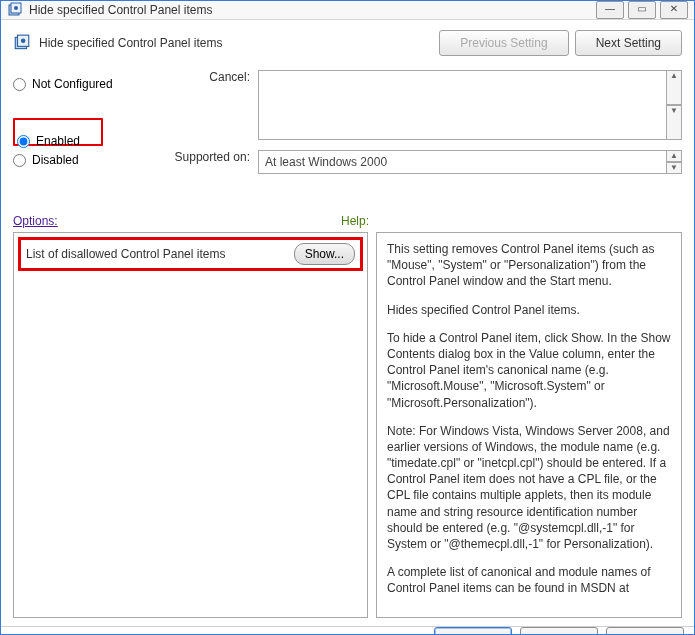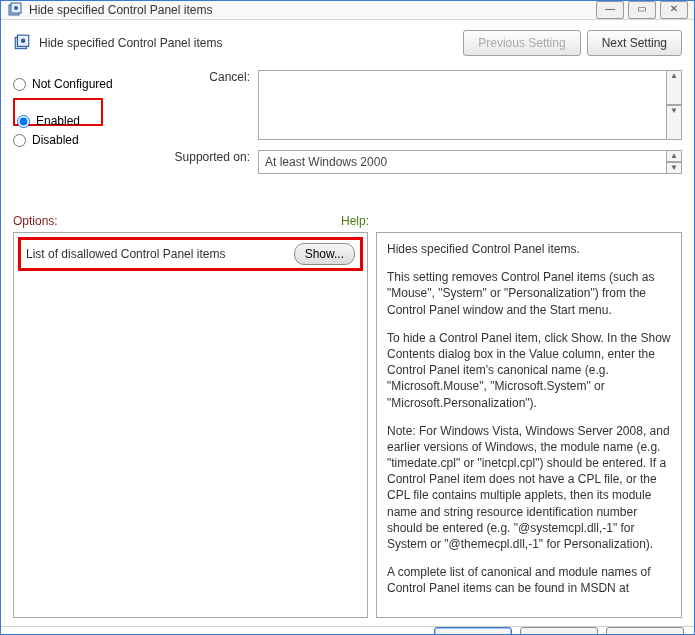--- a/index.html
+++ b/index.html
@@ -7,37 +7,37 @@
     .titlebar { height: 28px; background: #f8f8f8; border-bottom: 1px solid #d8d8d8; display: flex; align-items: center; padding: 0 6px; }
     .titlebar .icon { width: 16px; height: 16px; margin-right: 6px; }
     .titlebar .title { color: #333; }
     .titlebar .spacer { flex: 1; }
     .titlebar .winbtn { width: 28px; height: 18px; border: 1px solid #999; border-radius: 2px; margin-left: 4px; background: #f0f0f0; font-size: 10px; text-align: center; line-height: 14px; color: #444; cursor: pointer; }
     .content { flex: 1; display: flex; flex-direction: column; padding: 10px 12px 8px 12px; }
     .header-row { display: flex; align-items: center; margin-bottom: 10px; }
     .header-row .icon { width: 18px; height: 18px; margin-right: 8px; }
     .header-row .title { color: #333; }
     .header-row .spacer { flex: 1; }
-    .nav-btn { height: 26px; padding: 0 14px; margin-left: 6px; border: 1px solid #a0a0a0; background: linear-gradient(#fefefe,#e6e6e6); border-radius: 3px; cursor: pointer; color: #333; }
+    .nav-btn { height: 26px; padding: 0 20px; margin-left: 6px; border: 1px solid #a0a0a0; background: linear-gradient(#fefefe,#e6e6e6); border-radius: 3px; cursor: pointer; color: #333; }
     .nav-btn[disabled] { color: #aaa; cursor: default; }
     .upper { display: flex; margin-top: 4px; height: 130px; }
     .radio-col { width: 150px; }
     .radio-row { display: flex; align-items: center; height: 28px; cursor: pointer; }
     .radio-row input[type=radio] { margin: 0 6px 0 0; }
     .highlight-red { border: 2px solid #e40000; border-radius: 1px; }
     .label-col { width: 95px; text-align: right; padding-right: 8px; color: #333; }
     .field-col { flex: 1; display: flex; flex-direction: column; }
     .row1 { display: flex; height: 70px; }
     .row2 { display: flex; margin-top: 10px; height: 24px; }
     .comment-box { flex: 1; border: 1px solid #a8a8a8; background: #fff; padding: 4px 6px; font-size: 12px; resize: none; }
     .supported-box { flex: 1; border: 1px solid #a8a8a8; background: #fff; padding: 4px 6px; font-size: 12px; display: flex; align-items: flex-end; color: #444; }
     .updown { width: 16px; display: flex; flex-direction: column; margin-left: -1px; }
     .updown span { flex:1; border:1px solid #a8a8a8; background:#f5f5f5; font-size:8px; text-align:center; line-height:1.2; color:#666; cursor:pointer; }
     .labels-row { display: flex; margin-top: 14px; }
-    .labels-row .l1 { width: 328px; color:#7f1d1d; }
+    .labels-row .l1 { width: 328px; color:#4c1d95;text-decoration:underline; }
     .labels-row .l2 { color:#4d7c0f; }
     .panels { display: flex; flex: 1; margin-top: 4px; min-height: 0; }
     .options-panel { width: 355px; border: 1px solid #a8a8a8; margin-right: 8px; background:#fff; padding: 4px; display:flex; flex-direction:column; }
     .opt-item { display: flex; align-items: center; border: 3px solid #e40000; padding: 3px 5px; width: 100%; }
     .opt-item .label { flex: 1; color: #333; }
     .show-btn { height: 22px; padding: 0 10px; border: 1px solid #8c8c8c; background: linear-gradient(#f7f7f7,#dcdcdc); border-radius: 10px; cursor:pointer; }
     .help-panel { flex: 1; border: 1px solid #a8a8a8; background:#fff; padding: 8px 10px; overflow-y: auto; color:#333; line-height: 1.35; }
     .help-panel p { margin: 0 0 12px 0; }
     .bottom-bar { height: 44px; border-top: 1px solid #d0d0d0; display:flex; align-items:center; justify-content:flex-end; padding: 0 10px; }
     .bottom-bar button { height: 24px; width: 78px; margin-left: 8px; border:1px solid #8c8c8c; background: linear-gradient(#f7f7f7,#e4e4e4); border-radius:3px; cursor:pointer; }
@@ -78,21 +78,21 @@
     <button class="nav-btn" disabled="">Previous Setting</button>
     <button class="nav-btn">Next Setting</button>
   </div>
 
   <div class="upper">
     <div class="radio-col">
       <label class="radio-row">
         <input type="radio" name="st" style="">
         <span>Not Configured</span>
       </label>
-      <label class="radio-row highlight-red" style="padding:18px 8px 0 2px; width:90px;">
+      <label class="radio-row highlight-red" style="padding:18px 8px 0 2px; width:90px;margin-top:20px;">
         <input type="radio" name="st" checked="" style="">
         <span>Enabled</span>
       </label>
       <label class="radio-row">
         <input type="radio" name="st" style="">
         <span>Disabled</span>
       </label>
     </div>
     <div class="field-col">
       <div class="row1">
@@ -122,22 +122,22 @@
   </div>
 
   <div class="panels">
     <div class="options-panel">
       <div class="opt-item">
         <span class="label">List of disallowed Control Panel items</span>
         <button class="show-btn">Show...</button>
       </div>
     </div>
     <div class="help-panel">
+      <p>This setting removes Control Panel items (such as "Mouse", "System" or "Personalization") from the Control Panel window and the Start menu.</p>
       <p>Hides specified Control Panel items.</p>
-      <p>This setting removes Control Panel items (such as "Mouse", "System" or "Personalization") from the Control Panel window and the Start menu.</p>
       <p>To hide a Control Panel item, click Show. In the Show Contents dialog box in the Value column, enter the Control Panel item's canonical name (e.g. "Microsoft.Mouse", "Microsoft.System" or "Microsoft.Personalization").</p>
       <p>Note: For Windows Vista, Windows Server 2008, and earlier versions of Windows, the module name (e.g. "timedate.cpl" or "inetcpl.cpl") should be entered. If a Control Panel item does not have a CPL file, or the CPL file contains multiple applets, then its module name and string resource identification number should be entered (e.g. "@systemcpl.dll,-1" for System or "@themecpl.dll,-1" for Personalization).</p>
       <p>A complete list of canonical and module names of Control Panel items can be found in MSDN at</p>
     </div>
   </div>
 
 </div>
 
 <div class="bottom-bar">
   <button class="primary">OK</button>

